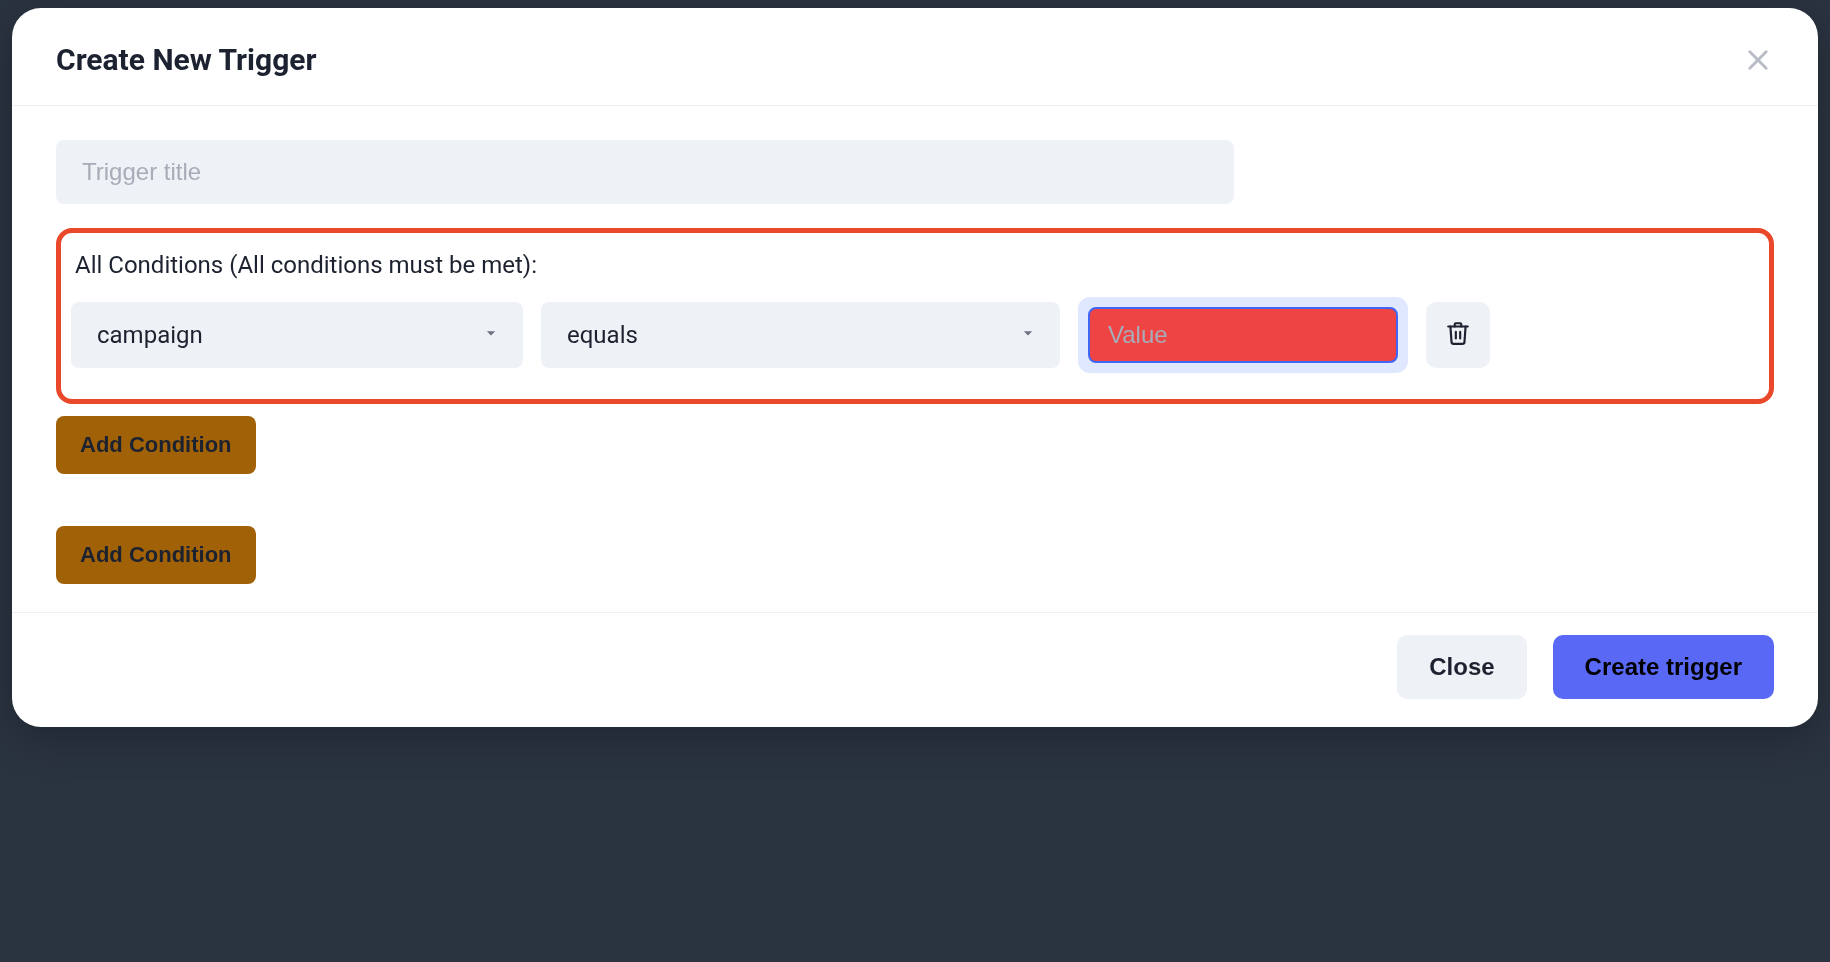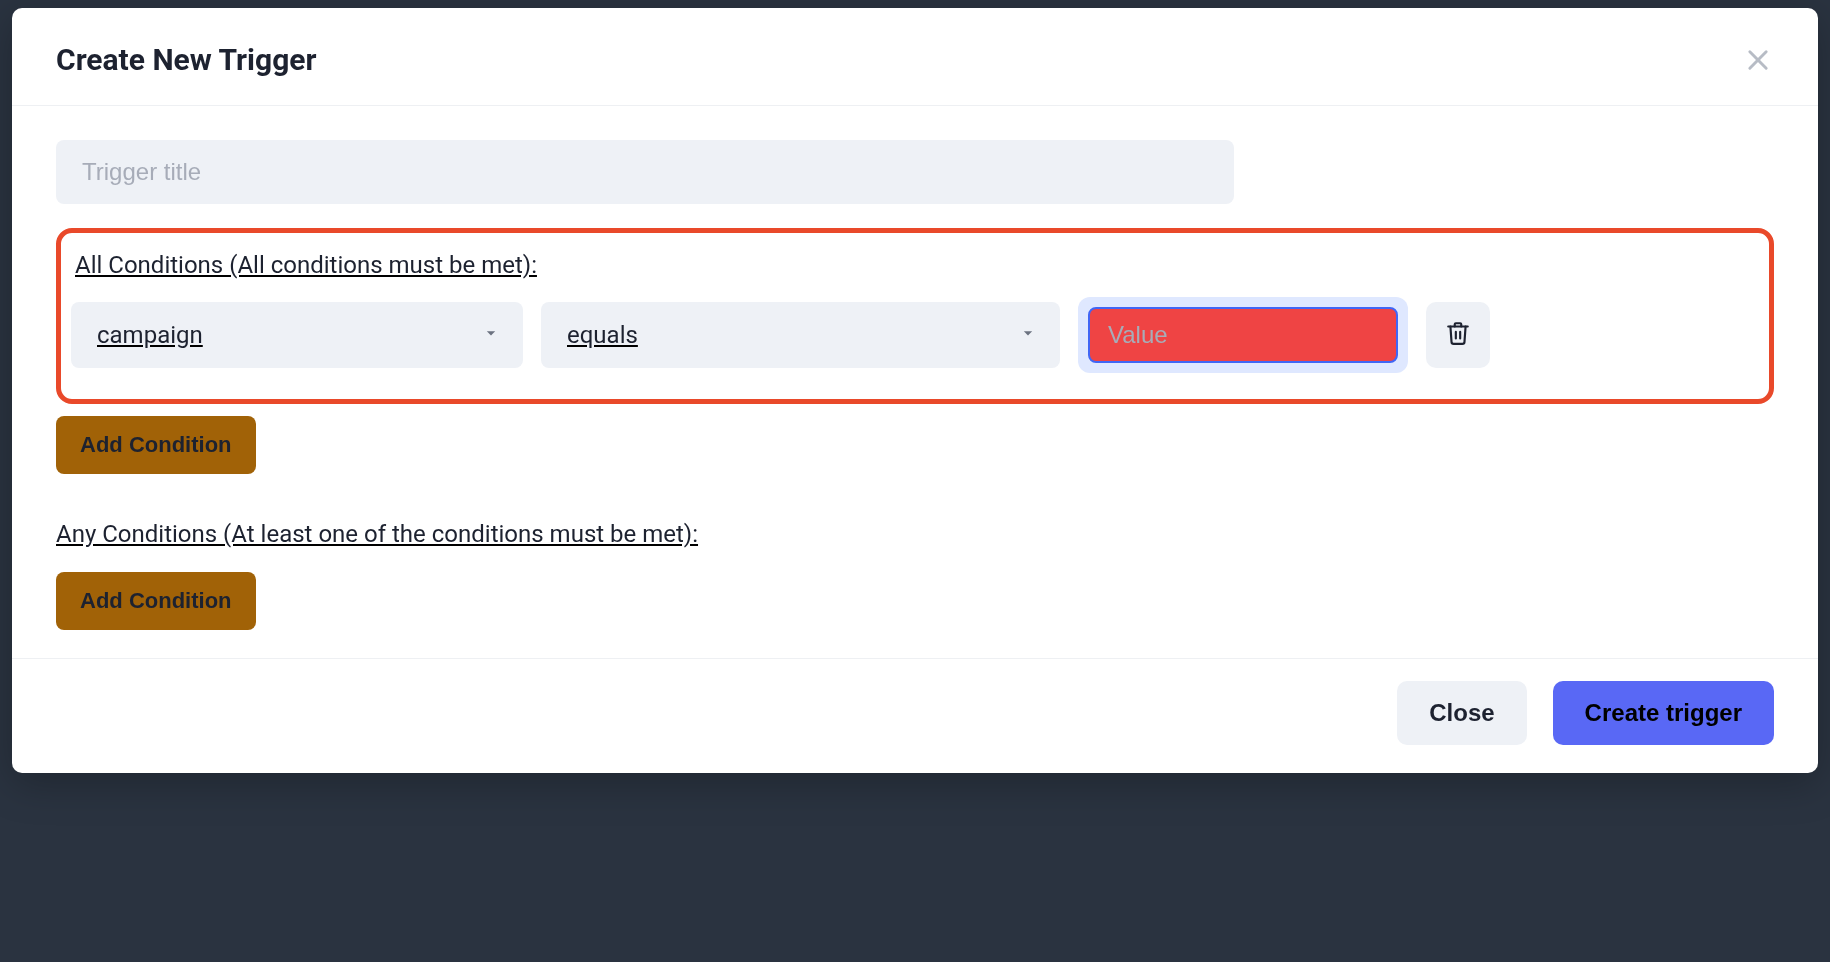--- a/index.html
+++ b/index.html
@@ -9,21 +9,21 @@
     background: #2a3340;
     display: flex;
     align-items: flex-start;
     justify-content: center;
     padding: 8px 12px;
   }
   .modal {
     background: #fff;
     width: 100%;
     max-width: 1820px;
-    border-radius: 10px;
+    border-radius: 29px;
     box-shadow: 0 10px 40px rgba(0,0,0,0.25);
     display: flex;
     flex-direction: column;
     overflow: hidden;
   }
   .modal-header {
     display: flex;
     align-items: center;
     justify-content: space-between;
     padding: 34px 44px 28px 44px;
@@ -39,21 +39,20 @@
     height: 32px;
     color: #b7bcc5;
     cursor: pointer;
     display: flex;
     align-items: center;
     justify-content: center;
   }
   .close-x svg { width: 28px; height: 28px; }
   .modal-body {
     padding: 34px 44px 28px 44px;
-    text-decoration: underline;
   }
   .title-input {
     width: 1178px;
     max-width: 100%;
     height: 64px;
     background: #eef1f6;
     border: none;
     border-radius: 8px;
     padding: 0 26px;
     font-size: 24px;
@@ -227,21 +226,20 @@
             </svg>
           </span>
         </div>
 
       </div>
     </div>
 
     <button class="add-btn">Add Condition</button>
 
     <div class="any-section">
-      <div class="section-label">Any Conditions (At least one of the conditions must be met):</div>
       <button class="add-btn" style="margin-top:6px">Add Condition</button>
     </div>
 
   </div>
 
   <div class="modal-footer">
     <button class="footer-btn secondary">Close</button>
     <button class="footer-btn primary">Create trigger</button>
   </div>
 

